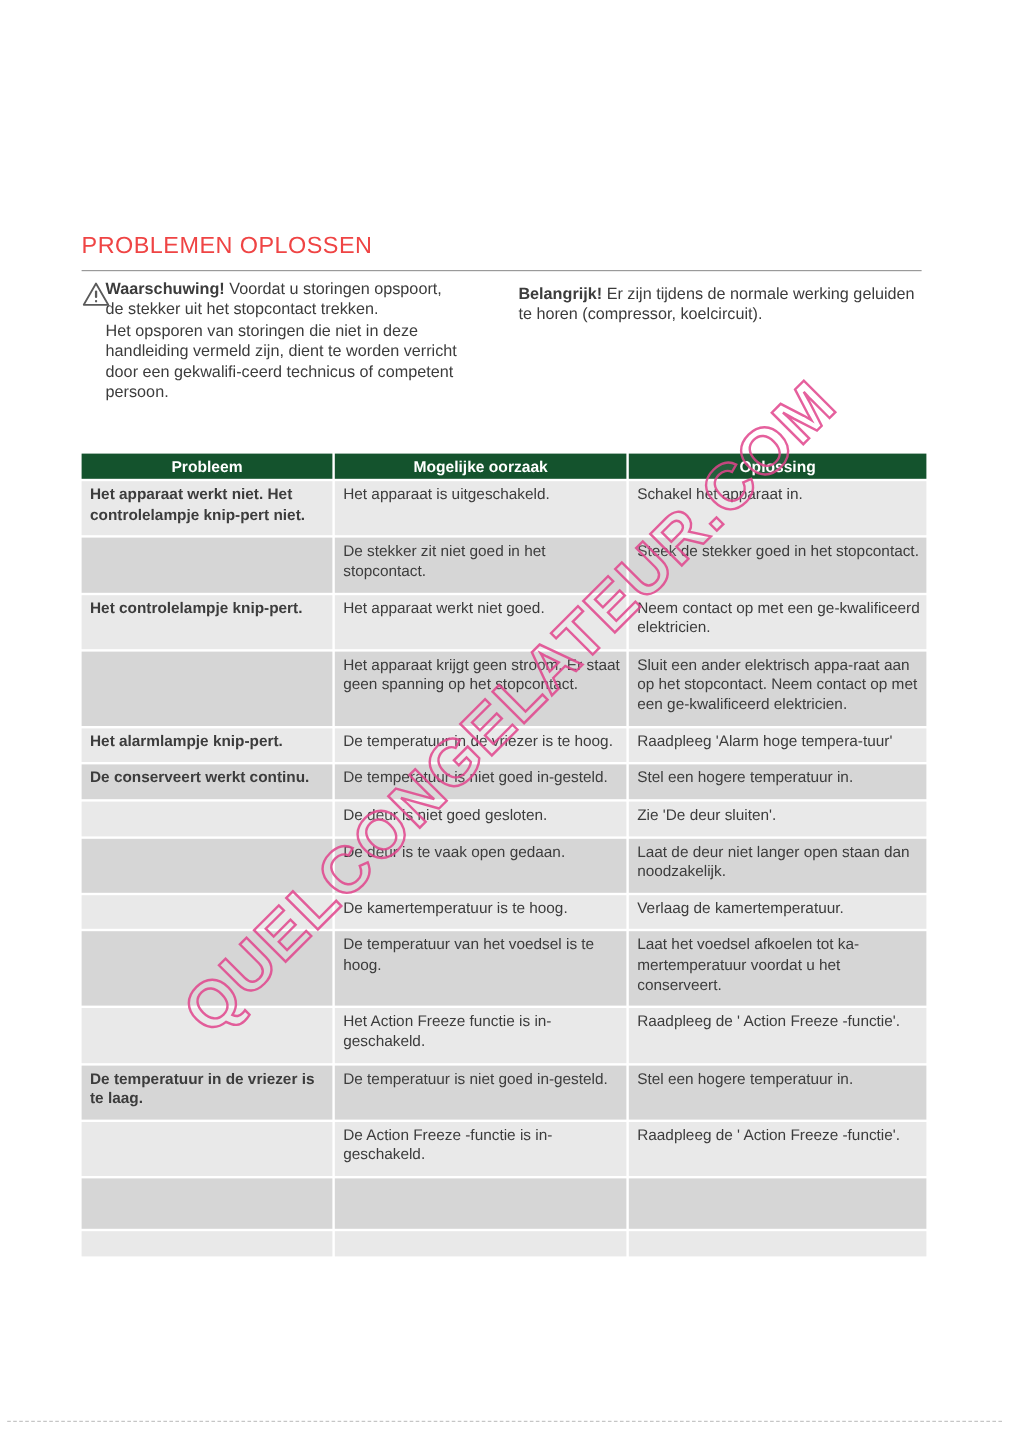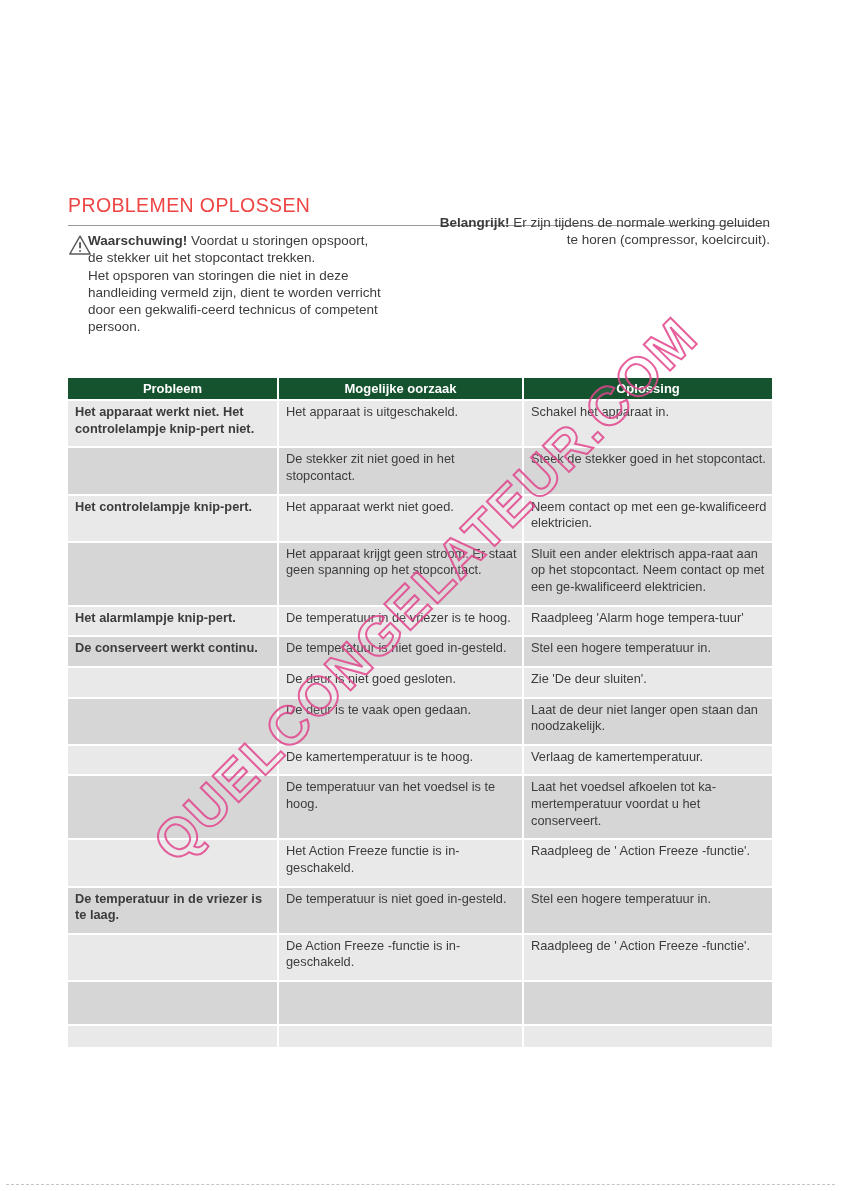--- a/index.html
+++ b/index.html
@@ -44,25 +44,24 @@
     position: absolute;
     left: 88px;
     top: 232px;
     width: 298px;
     font-size: 13.5px;
     line-height: 1.28;
   }
   .intro-right {
     position: absolute;
     left: 432px;
-    top: 214px;
+    top: 236px;
     width: 338px;
     font-size: 13.5px;
     line-height: 1.28;
-    text-align: right;
   }
   .intro-left p, .intro-right p { margin: 0; }
 
   table.trouble {
     position: absolute;
     left: 66px;
     top: 376px;
     width: 708px;
     border-collapse: separate;
     border-spacing: 2px;

